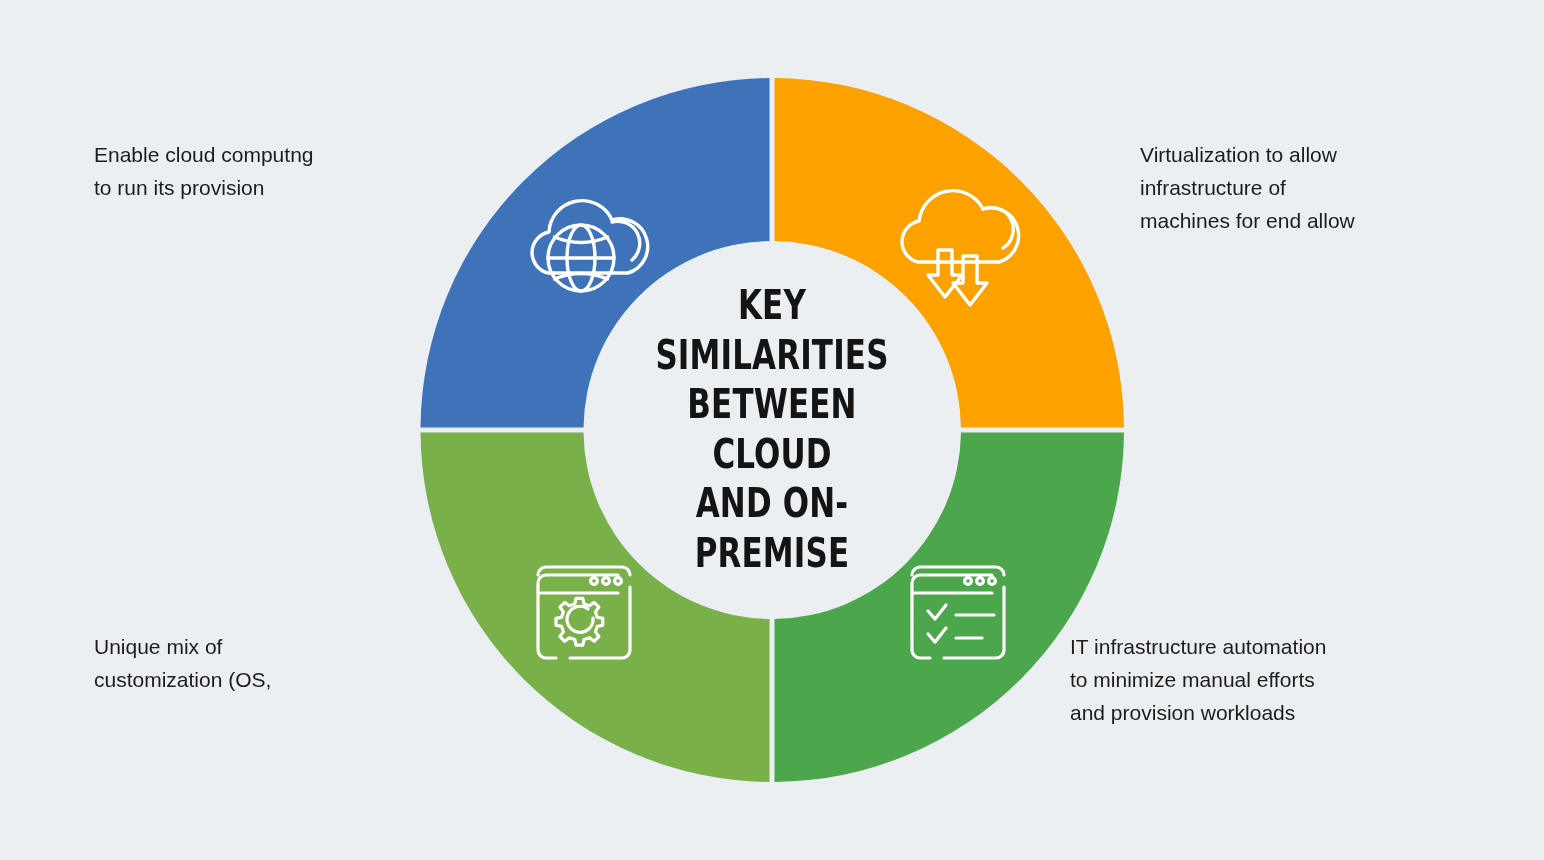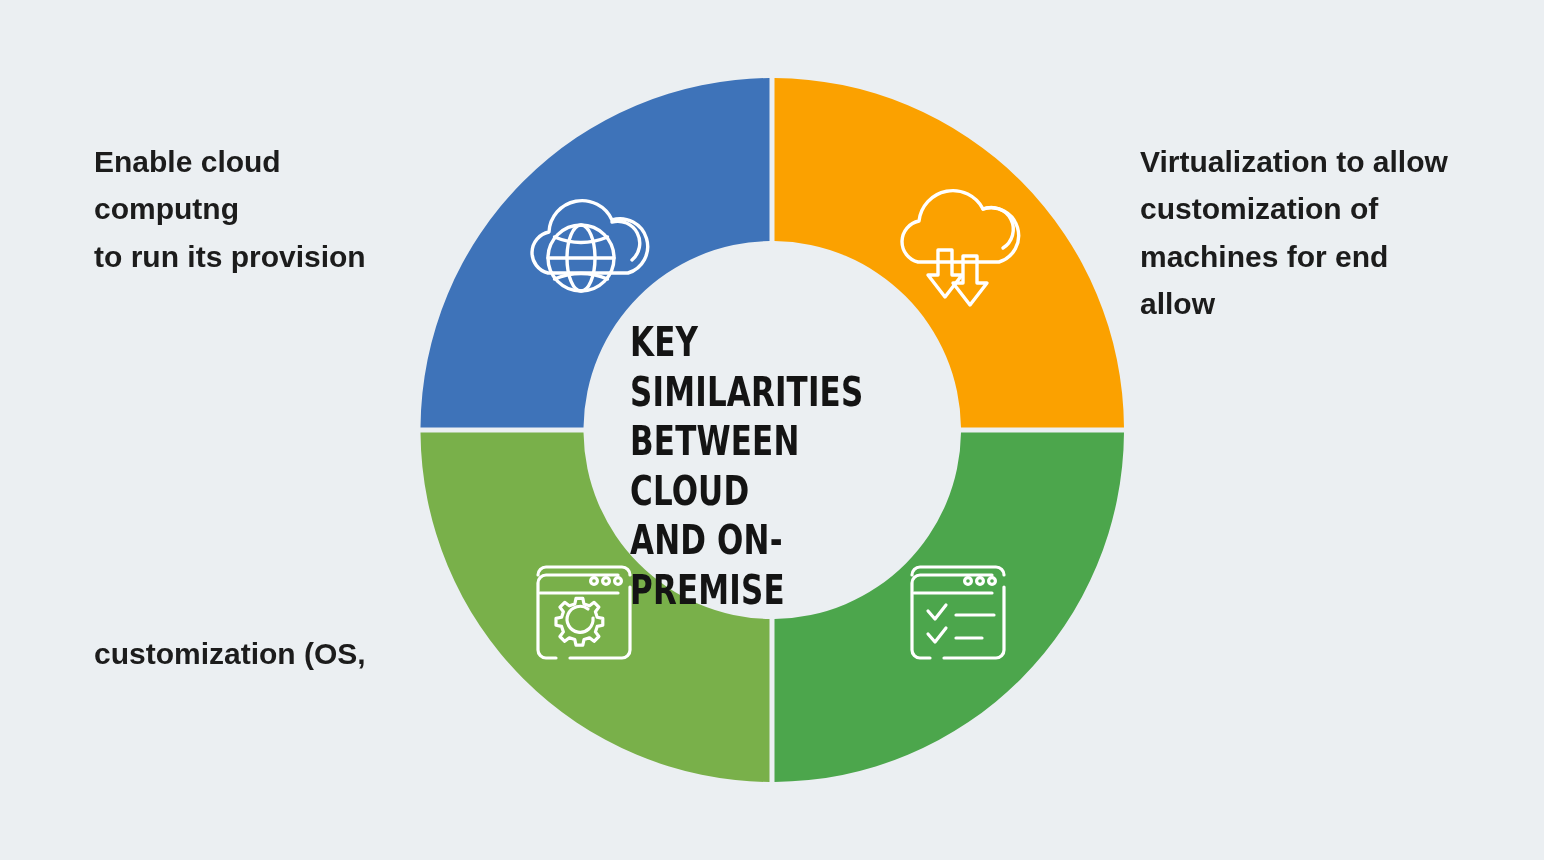--- a/index.html
+++ b/index.html
@@ -26,41 +26,40 @@
     top: 0;
     width: 1544px;
     height: 860px;
   }
   .center-title {
     position: absolute;
     left: 772px;
     top: 430px;
     transform: translate(-50%, -50%);
     width: 330px;
-    text-align: left;
+    text-align: center;
     color: #141414;
     font-family: "Liberation Sans Narrow", "DejaVu Sans Condensed", "Liberation Sans", sans-serif;
     font-weight: 700;
     font-size: 40px;
     line-height: 1.24;
     letter-spacing: 0.2px;
     text-transform: uppercase;
     transform-origin: center center;
-    margin-top: 37px;
   }
   .center-title span {
     display: block;
     transform: scaleX(0.86);
   }
   .label {
     position: absolute;
     color: #1c1c1c;
-    font-size: 30px;
+    font-size: 21px;
     line-height: 1.58;
-    font-weight: 700;
+    font-weight: 400;
   }
   .label.left  { text-align: left; }
   .label.right { text-align: left; }
 
   #label-tl { left: 94px;  top: 138px; width: 330px; }
   #label-tr { right: 74px; top: 138px; width: 330px; }
   #label-bl { left: 94px;  top: 630px; width: 400px; }
   #label-br { right: 74px; top: 630px; width: 400px; }
 </style>
 </head>
@@ -212,22 +211,28 @@
     <span>AND ON-PREMISE</span>
   </div>
 
   <div class="label left" id="label-tl">
     <div>Enable cloud computng</div>
     <div>to run its provision</div>
   </div>
 
   <div class="label right" id="label-tr">
     <div>Virtualization to allow</div>
-    <div>customization of</div>
+    <div>infrastructure of</div>
     <div>machines for end allow</div>
   </div>
 
   <div class="label left" id="label-bl">
+    <div>Unique mix of</div>
     <div>customization (OS,</div>
   </div>
 
+  <div class="label right" id="label-br">
+    <div>IT infrastructure automation</div>
+    <div>to minimize manual efforts</div>
+    <div>and provision workloads</div>
+  </div>
 
 </div>
 
 </body></html>

